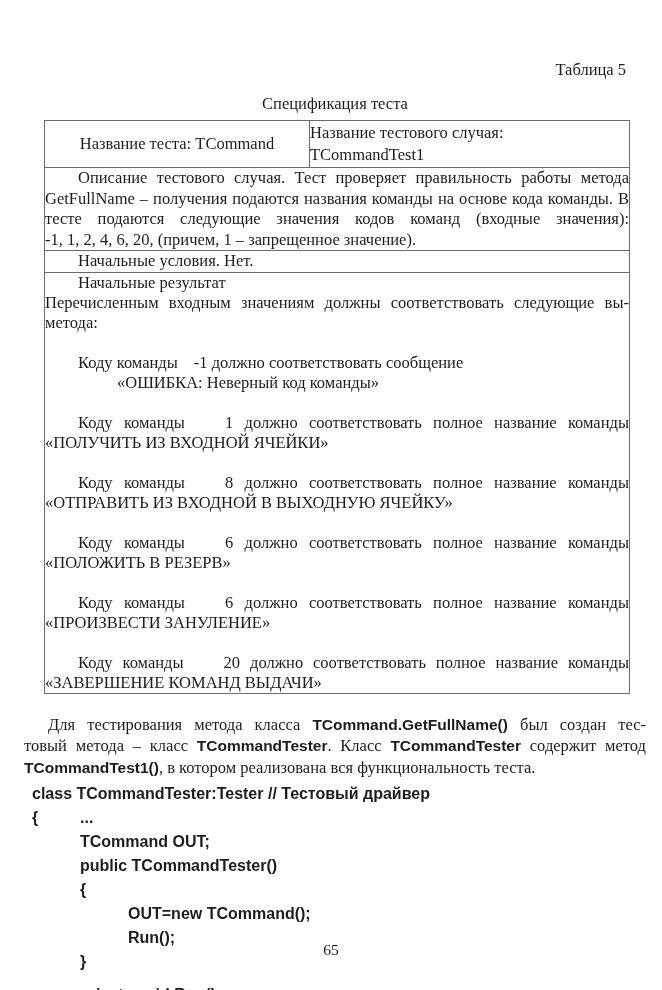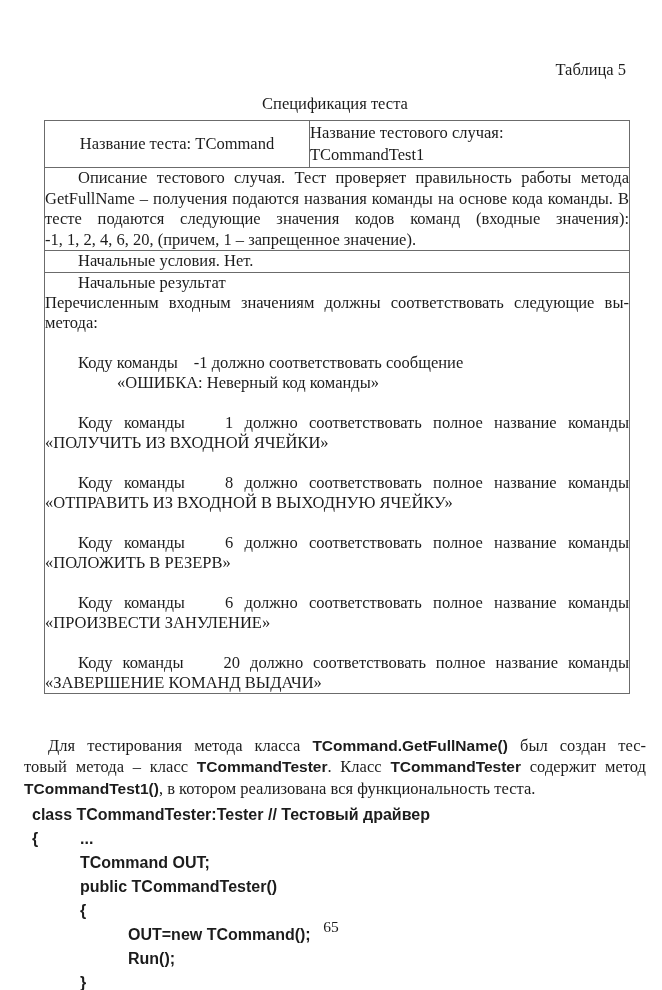--- a/index.html
+++ b/index.html
@@ -45,42 +45,42 @@
   .indent{text-indent:33px;}
   
   .jl{text-align:justify;text-align-last:justify;-moz-text-align-last:justify;}
   .item{margin-top:20px;}
   .tab{display:inline-block;width:40px;}
   .tab-sm{display:inline-block;width:16px;}
   .item-line1{white-space:nowrap;}
   .item-line1.jl{white-space:normal;}
   .name-indent{margin-left:72px;}
   
-  .body-para{margin-top:41px;line-height:21.7px;}
+  .body-para{margin-top:20px;line-height:21.7px;}
   .body-para .ln{min-height:21.7px;}
   .ln1{text-indent:24px;}
   .bcode{font-family:"Liberation Sans","DejaVu Sans",sans-serif;font-weight:700;font-size:15.5px;text-align:right;}
   
   .code{
     font-family:Liberation Sans, sans-serif;
     font-weight:700;
     font-size:16px;
     line-height:24px;
     white-space:pre;
     tab-size:48px;
     -moz-tab-size:48px;
     margin-top:3px;
     margin-left:8px;
   }
   .code.part2{margin-top:9px;}
   
   .page-number{
     position:absolute;
     left:0;right:0;
-    top:918px;
+    top:941px;
     text-align:center;
     font-size:15.5px;
   }
 </style>
 </head>
 <body>
 
 <div class="page">
 
   <div class="tbl-caption">Таблица 5</div>

